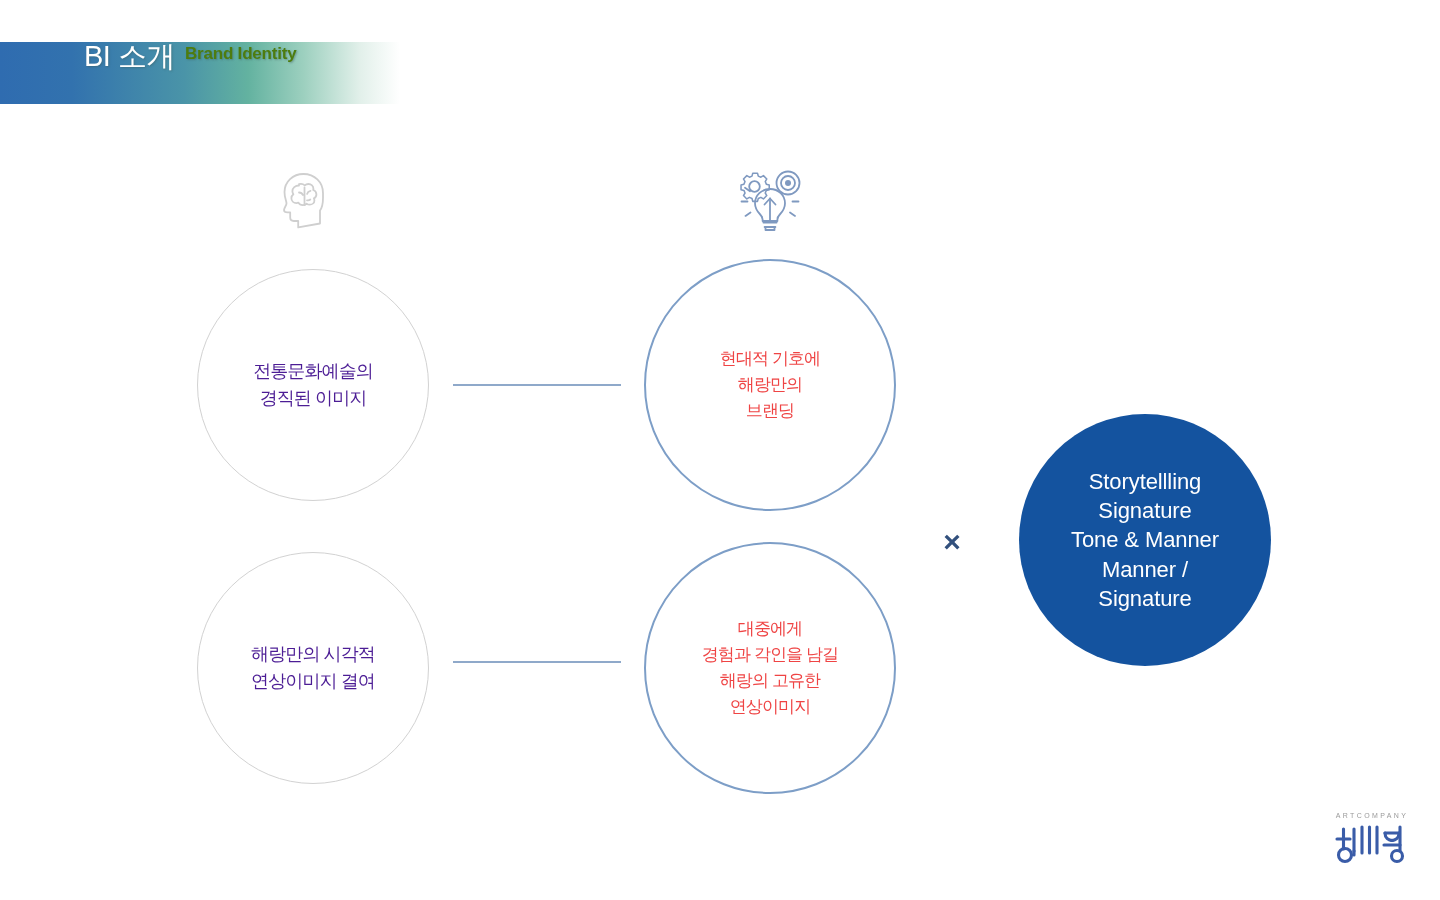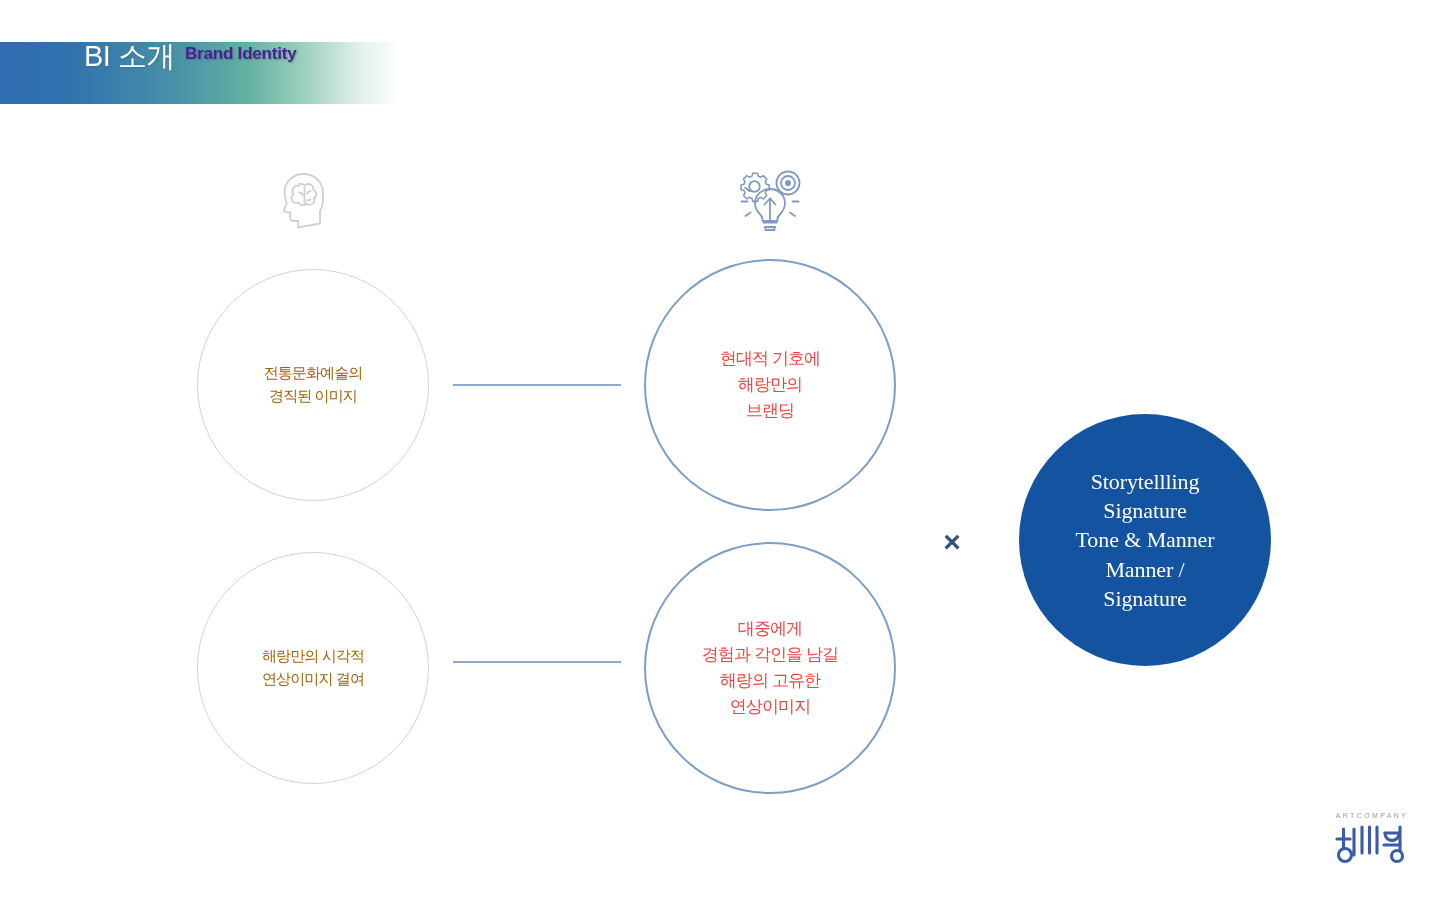--- a/index.html
+++ b/index.html
@@ -44,21 +44,21 @@
   }
   .header-title {
     color: #ffffff;
     font-size: 29px;
     font-weight: 400;
     letter-spacing: -0.5px;
     text-shadow: 1px 1px 2px rgba(60,90,90,0.45);
     line-height: 1;
   }
   .header-sub {
-    color: #4c1d95;
+    color: #4d7c0f;
     font-size: 17px;
     font-weight: bold;
     letter-spacing: -0.2px;
     margin-left: 10px;
     text-shadow: 1px 1px 2px rgba(60,90,90,0.45);
     line-height: 1;
     position: relative;
     top: 3px;
   }
 
@@ -88,22 +88,22 @@
     justify-content: center;
     text-align: center;
   }
   .circle-gray {
     width: 232px;
     height: 232px;
     border: 1.5px solid #d2d2d2;
     background: #ffffff;
   }
   .circle-gray .c-text {
-    color: #a16207;
-    font-size: 15px;
+    color: #4c1d95;
+    font-size: 18px;
     line-height: 1.52;
     letter-spacing: -0.9px;
   }
   .circle-blue {
     width: 252px;
     height: 252px;
     border: 2px solid #7d9ec7;
     background: #ffffff;
   }
   .circle-blue .c-text {
@@ -149,21 +149,20 @@
     left: 1019px;
     top: 414px;
     width: 252px;
     height: 252px;
     border-radius: 50%;
     background: #14539f;
     display: flex;
     align-items: center;
     justify-content: center;
     text-align: center;
-    font-family: Liberation Serif, serif;
   }
   .result-circle .r-text {
     color: #ffffff;
     font-size: 22px;
     line-height: 1.32;
     letter-spacing: -0.1px;
   }
 
   
   .logo-wrap {

